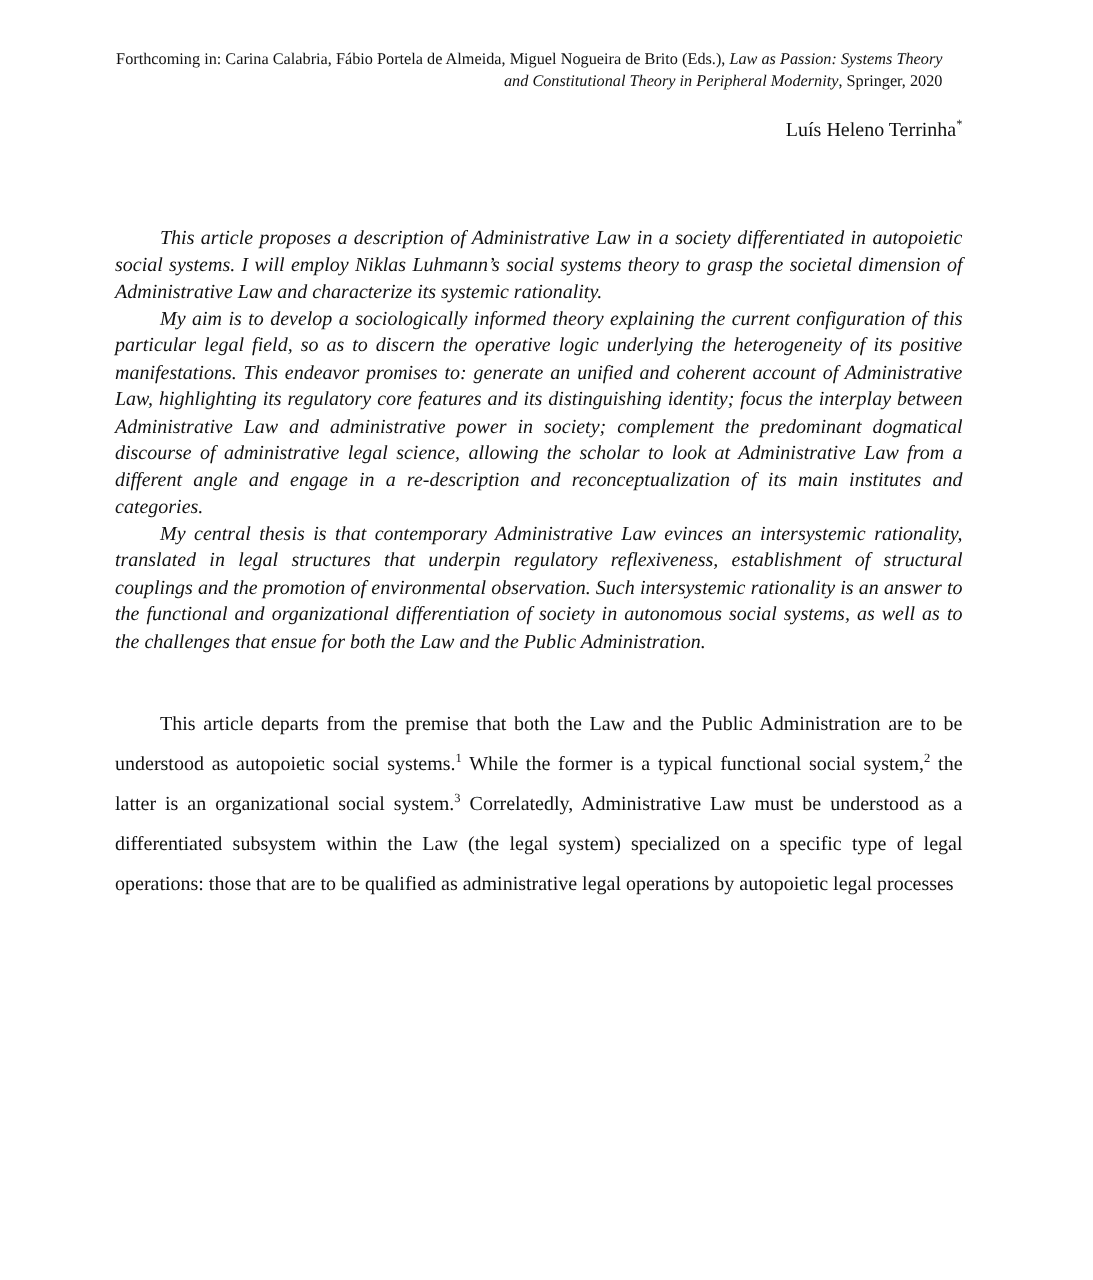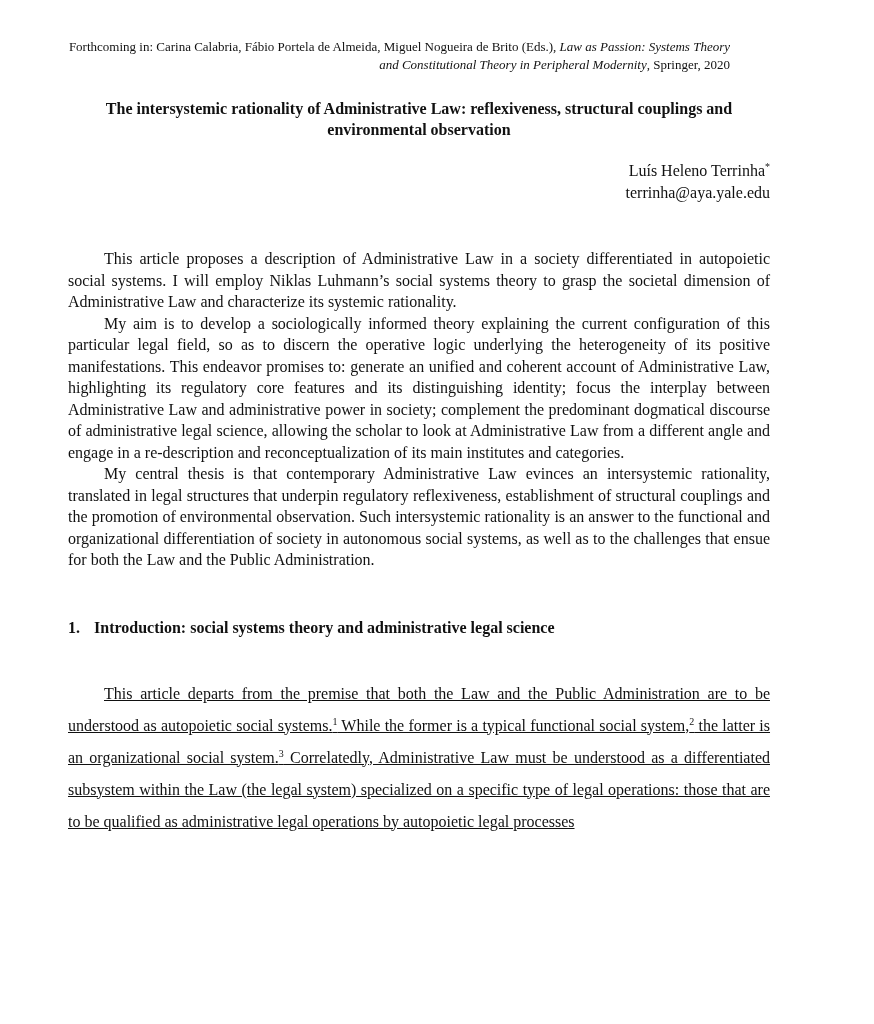--- a/index.html
+++ b/index.html
@@ -8,21 +8,21 @@
     background: #ffffff;
   }
   .page {
     position: relative;
     width: 874px;
     height: 944px;
     background: #ffffff;
     color: #111111;
     font-family: "Liberation Serif", "DejaVu Serif", serif;
     box-sizing: border-box;
-    padding: 38px 104px 0 68px;
+    padding: 38px 104px 0 92px;
     overflow: hidden;
   }
   .fm-note {
     width: 662px;
     text-align: right;
     font-size: 13px;
     line-height: 18px;
     color: #111111;
   }
   .italic { font-style: italic; }
@@ -38,21 +38,22 @@
     text-align: right;
     font-size: 16px;
     line-height: 22px;
   }
   .author-block sup {
     font-size: 10px;
     line-height: 0;
     vertical-align: super;
   }
   .abstract {
-    margin-top: 44px;
+    margin-top: 64px;
+    font-style: italic;
     text-align: justify;
     font-size: 16px;
     line-height: 21.5px;
   }
   .abstract p {
     margin: 0;
     text-indent: 36px;
   }
   .section-heading {
     margin: 46px 0 0 0;
@@ -63,45 +64,41 @@
   .section-heading .sec-num {
     display: inline-block;
     margin-right: 14px;
   }
   .body-par {
     margin: 40px 0 0 0;
     font-size: 16px;
     line-height: 32px;
     text-align: justify;
     text-indent: 36px;
-    text-decoration: underline;
   }
   .body-par sup {
     font-size: 10px;
     line-height: 0;
     vertical-align: super;
   }
 </style>
 </head>
 <body>
 
 <div class="page">
 
   <div class="fm-note"><span>Forthcoming in: Carina Calabria, Fábio Portela de Almeida, Miguel Nogueira de Brito (Eds.), </span><span class="italic">Law as Passion: Systems Theory and Constitutional Theory in Peripheral Modernity</span><span>, Springer, 2020</span></div>
 
-  <h1 class="paper-title">The intersystemic rationality of Administrative Law: reflexiveness, structural couplings and environmental observation</h1>
 
   <div class="author-block">
     <div><span>Luís Heleno Terrinha</span><sup>*</sup></div>
-    <div>terrinha@aya.yale.edu</div>
   </div>
 
   <div class="abstract">
     <p>This article proposes a description of Administrative Law in a society differentiated in autopoietic social systems. I will employ Niklas Luhmann’s social systems theory to grasp the societal dimension of Administrative Law and characterize its systemic rationality.</p>
     <p>My aim is to develop a sociologically informed theory explaining the current configuration of this particular legal field, so as to discern the operative logic underlying the heterogeneity of its positive manifestations. This endeavor promises to: generate an unified and coherent account of Administrative Law, highlighting its regulatory core features and its distinguishing identity; focus the interplay between Administrative Law and administrative power in society; complement the predominant dogmatical discourse of administrative legal science, allowing the scholar to look at Administrative Law from a different angle and engage in a re-description and reconceptualization of its main institutes and categories.</p>
     <p>My central thesis is that contemporary Administrative Law evinces an intersystemic rationality, translated in legal structures that underpin regulatory reflexiveness, establishment of structural couplings and the promotion of environmental observation. Such intersystemic rationality is an answer to the functional and organizational differentiation of society in autonomous social systems, as well as to the challenges that ensue for both the Law and the Public Administration.</p>
   </div>
 
-  <h2 class="section-heading"><span class="sec-num">1.</span><span>Introduction: social systems theory and administrative legal science</span></h2>
 
   <p class="body-par"><span>This article departs from the premise that both the Law and the Public Administration are to be understood as autopoietic social systems.</span><sup>1</sup><span> While the former is a typical functional social system,</span><sup>2</sup><span> the latter is an organizational social system.</span><sup>3</sup><span> Correlatedly, Administrative Law must be understood as a differentiated subsystem within the Law (the legal system) specialized on a specific type of legal operations: those that are to be qualified as administrative legal operations by autopoietic legal processes</span></p>
 
 </div>
 
 </body></html>

